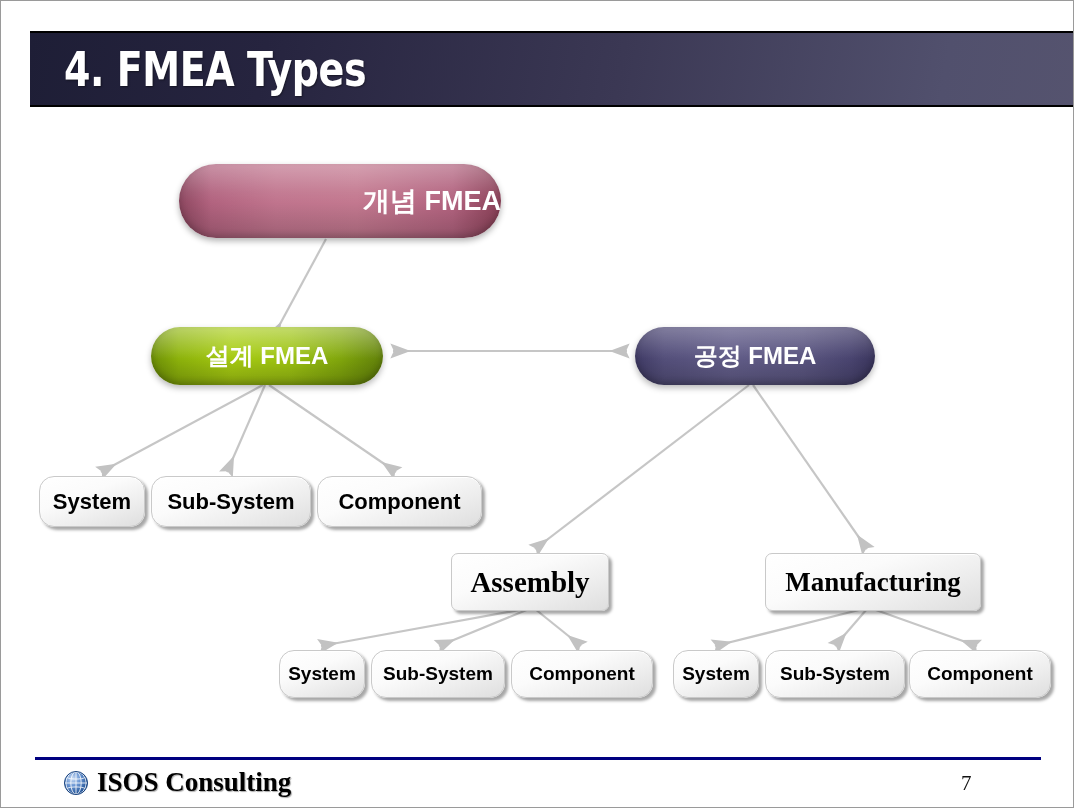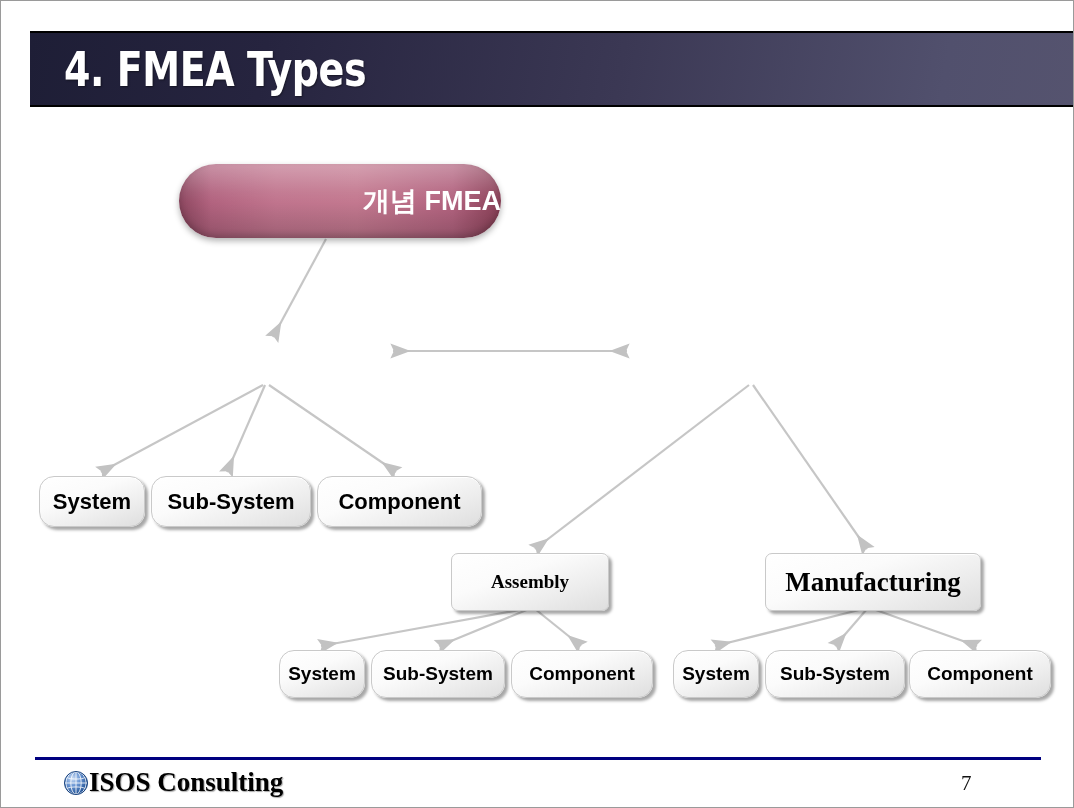--- a/index.html
+++ b/index.html
@@ -51,36 +51,36 @@
      box-shadow:3px 3px 3px rgba(0,0,0,.35), inset 0 1px 0 #ffffff;}
   .box.sans{font-family:"Liberation Sans",sans-serif;border-radius:15px;}
   .box.serif{font-family:"Liberation Serif","DejaVu Serif",serif;}
 
   
   #box-d-sys{left:38px;top:369px;width:104px;height:49px;font-size:22px;}
   #box-d-sub{left:150px;top:369px;width:158px;height:49px;font-size:22px;}
   #box-d-cmp{left:316px;top:369px;width:163px;height:49px;font-size:22px;}
 
   
-  #box-assembly{left:450px;top:446px;width:156px;height:56px;font-size:19px;}
+  #box-assembly{left:450px;top:446px;width:156px;height:56px;font-size:29px;}
   #box-manufacturing{left:764px;top:446px;width:214px;height:56px;font-size:27px;}
 
   
   #box-a-sys{left:278px;top:543px;width:84px;height:46px;font-size:19px;}
   #box-a-sub{left:370px;top:543px;width:132px;height:46px;font-size:19px;}
   #box-a-cmp{left:510px;top:543px;width:140px;height:46px;font-size:19px;}
 
   
   #box-m-sys{left:672px;top:543px;width:84px;height:46px;font-size:19px;}
   #box-m-sub{left:764px;top:543px;width:138px;height:46px;font-size:19px;}
   #box-m-cmp{left:908px;top:543px;width:140px;height:46px;font-size:19px;}
 
   
   #footer-rule{position:absolute;left:34px;top:756px;width:1006px;height:3px;background:#000080;}
-  #footer-brand{position:absolute;left:62px;top:766px;display:flex;align-items:center;}
+  #footer-brand{position:absolute;left:62px;top:766px;display:flex;align-items:center;gap:8px;}
   #footer-brand-text{font-family:"Liberation Serif","DejaVu Serif",serif;font-size:27px;font-weight:700;
      color:#000000;text-shadow:1px 1px 1px rgba(140,140,140,.75);}
   #globe-icon{width:26px;height:26px;display:block;}
   #page-number{position:absolute;left:960px;top:770px;font-family:"Liberation Serif","DejaVu Serif",serif;
      font-size:21px;color:#111111;}
 </style>
 </head>
 <body>
 
 <div id="slide">
@@ -120,21 +120,27 @@
         <path d="M862,502 L714,539" marker-end="url(#ah)"></path>
         <path d="M866,502 L834,539" marker-end="url(#ah)"></path>
         <path d="M872,502 L976,539" marker-end="url(#ah)"></path>
       </g>
     </svg>
 
     <div class="pill" id="pill-concept">
       <span>개념 FMEA</span>
     </div>
 
-
+    <div class="pill" id="pill-design">
+      <span>설계 FMEA</span>
+    </div>
+
+    <div class="pill" id="pill-process">
+      <span>공정 FMEA</span>
+    </div>
 
     <div class="box sans" id="box-d-sys">
       <span>System</span>
     </div>
     <div class="box sans" id="box-d-sub">
       <span>Sub-System</span>
     </div>
     <div class="box sans" id="box-d-cmp">
       <span>Component</span>
     </div>

